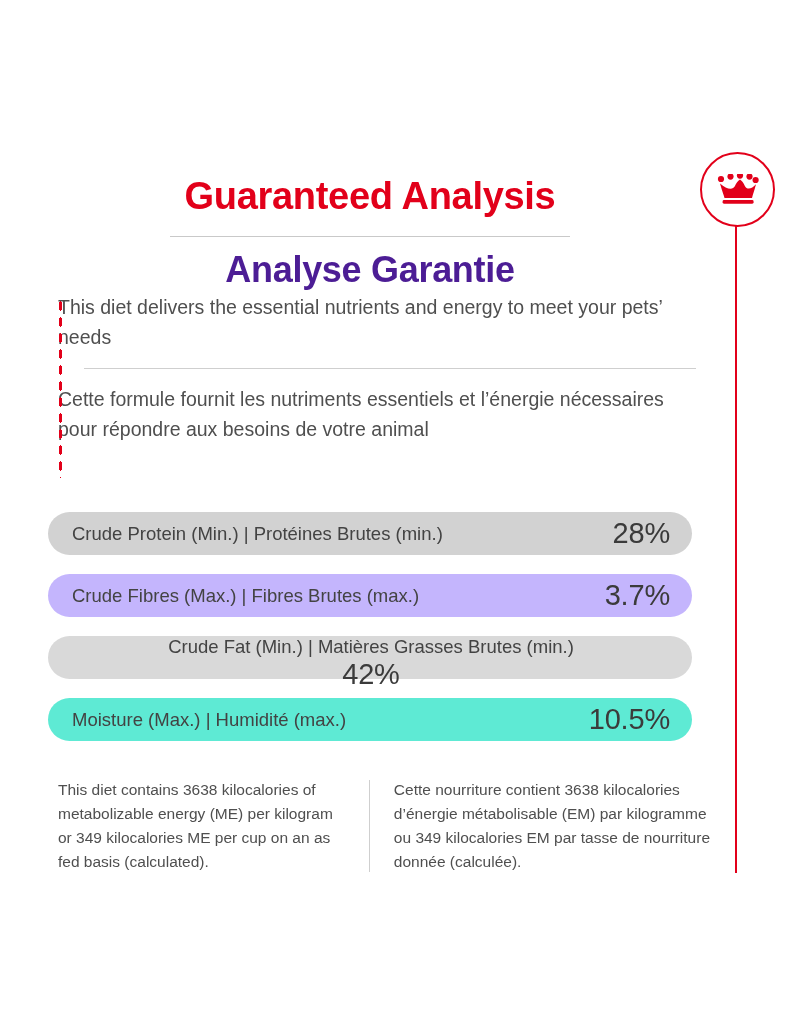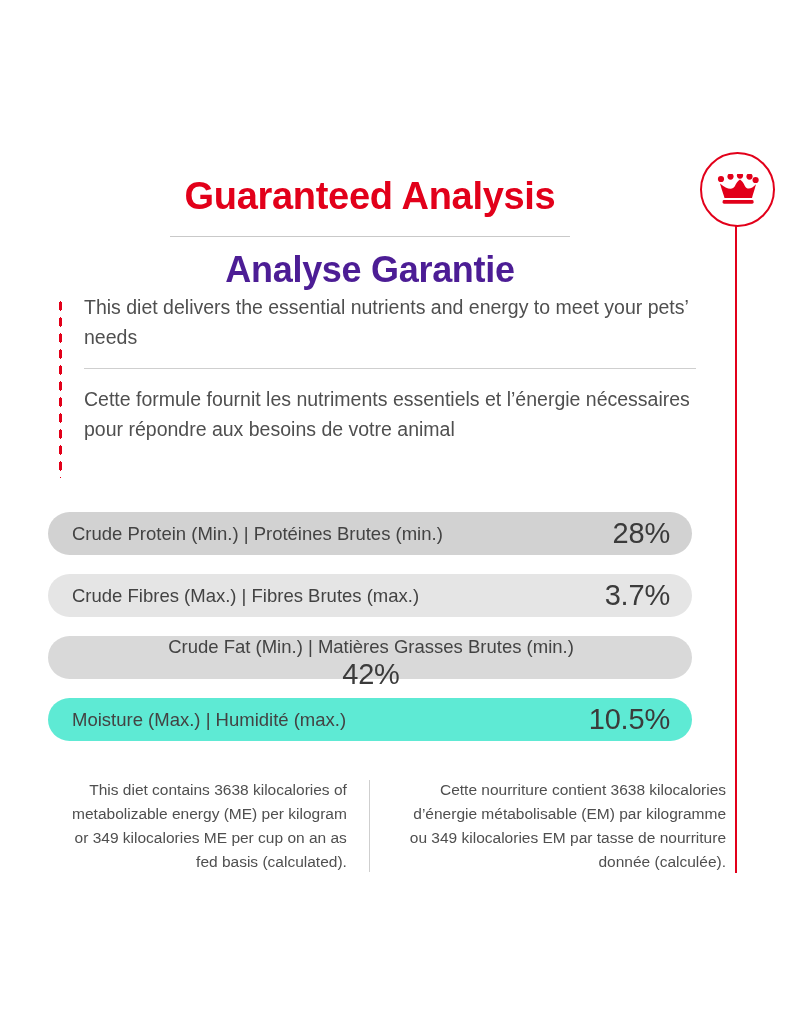--- a/index.html
+++ b/index.html
@@ -91,21 +91,20 @@
     position: absolute;
     left: 0;
     top: 6px;
     width: 5px;
     height: 180px;
     background-image: radial-gradient(#e2001a 42%, transparent 45%);
     background-size: 5px 16px;
     background-repeat: repeat-y;
   }
   .intro-text {
-    margin-left: 26px;
     font-size: 19.5px;
     line-height: 30px;
     color: #4f4f4f;
   }
   .intro-divider {
     margin-left: 26px;
     height: 1px;
     background: #cfcfcf;
     margin-top: 16px;
     margin-bottom: 15px;
@@ -123,21 +122,21 @@
     height: 43px;
     border-radius: 22px;
     display: flex;
     align-items: center;
     justify-content: space-between;
     padding: 0 22px 0 24px;
     box-sizing: border-box;
     margin-bottom: 19px;
   }
   .bar-1 { background: #d2d2d2; }
-  .bar-2 { background: #e5e5e5; }
+  .bar-2 { background: #c4b5fd; }
   .bar-3 { background: #d9d9d9; flex-direction: column; }
   .bar-4 { background: #5eead4; }
 
   .bar-label {
     font-size: 18.5px;
     color: #434343;
     white-space: nowrap;
   }
   .bar-value {
     font-size: 29px;
@@ -151,21 +150,20 @@
     position: absolute;
     left: 58px;
     top: 778px;
     width: 668px;
     display: flex;
   }
   .footnote {
     font-size: 15.5px;
     line-height: 24px;
     color: #4f4f4f;
-    text-align: right;
   }
   .footnote-en {
     width: 300px;
     padding-right: 22px;
   }
   .footnote-sep {
     width: 1px;
     background: #cfcfcf;
     margin: 2px 0 2px 0;
   }

